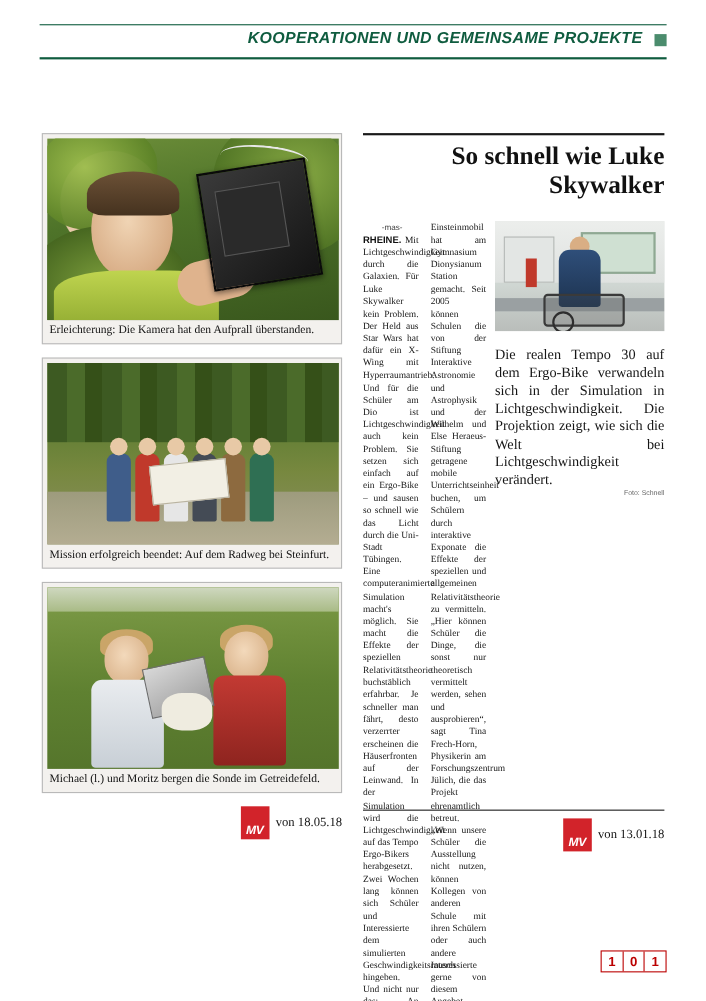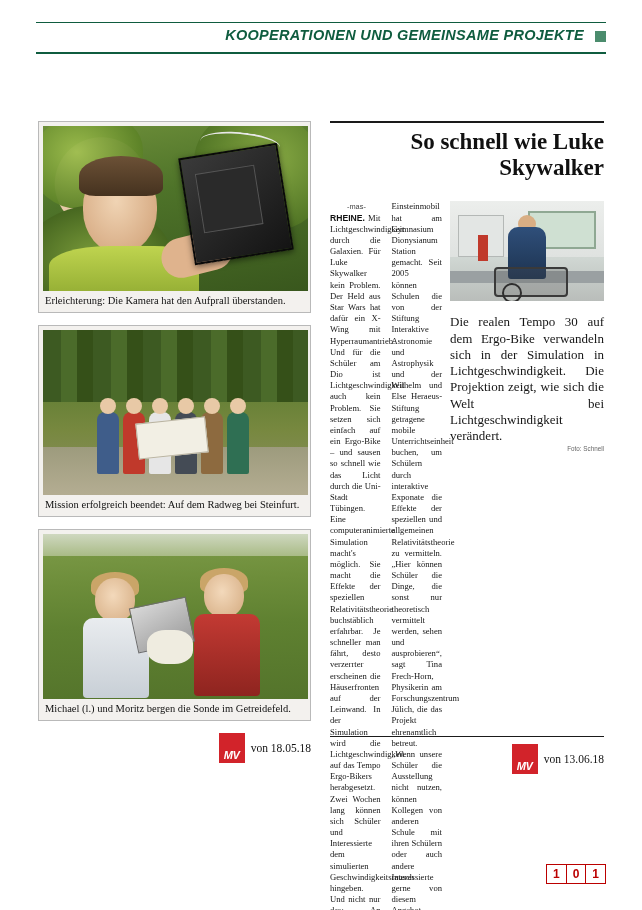--- a/index.html
+++ b/index.html
@@ -421,20 +421,20 @@
     <div class="col-2">
       <p><span class="kicker">-mas-</span> <span class="dateline">RHEINE.</span> <span>Mit Lichtgeschwindigkeit durch die Galaxien. Für Luke Skywalker kein Problem. Der Held aus Star Wars hat dafür ein X-Wing mit Hyperraumantrieb. Und für die Schüler am Dio ist Lichtgeschwindigkeit auch kein Problem. Sie setzen sich einfach auf ein Ergo-Bike – und sausen so schnell wie das Licht durch die Uni-Stadt Tübingen. Eine computeranimierte Simulation macht's möglich. Sie macht die Effekte der speziellen Relativitätstheorie buchstäblich erfahrbar. Je schneller man fährt, desto verzerrter erscheinen die Häuserfronten auf der Leinwand. In der Simulation wird die Lichtgeschwindigkeit auf das Tempo Ergo-Bikers herabgesetzt. Zwei Wochen lang können sich Schüler und Interessierte dem simulierten Geschwindigkeitsrausch hingeben. Und nicht nur das: An verschiedenen Computerstationen dreht sich alles um schwarze Löcher, um scheinbar absurde Dinge wie „sichtbare Rückseiten“ und um andere Effekte der Lichtablenkung. Das Einsteinmobil hat am Gymnasium Dionysianum Station gemacht. Seit 2005</span></p>
       <p><span>können Schulen die von der Stiftung Interaktive Astronomie und Astrophysik und der Wilhelm und Else Heraeus-Stiftung getragene mobile Unterrichtseinheit buchen, um Schülern durch interaktive Exponate die Effekte der speziellen und allgemeinen Relativitätstheorie zu vermitteln. „Hier können Schüler die Dinge, die sonst nur theoretisch vermittelt werden, sehen und ausprobieren“, sagt Tina Frech-Horn, Physikerin am Forschungszentrum Jülich, die das Projekt ehrenamtlich betreut. „Wenn unsere Schüler die Ausstellung nicht nutzen, können Kollegen von anderen Schule mit ihren Schülern oder auch andere Interessierte gerne von diesem Angebot Gebrauch machen. Eine vorherige Anmeldung unter meiner Mobilnummer 0175 3255341 ist vorher nötig“, sagt Physiklehrer Markus Heeke, der das Projekt am Dio initiiert hat.</span></p>
     </div>
   </div>
 </div>
 
 <div class="art-rule-bottom"></div>
 <div class="art-source-row">
   <span class="mv-badge">MV</span>
-  <span class="source-date">von 13.06.18</span>
+  <span class="source-date">von 13.01.18</span>
 </div>
 
 <div class="footer">
   <span class="pg">1</span>
   <span class="pg sep">0</span>
   <span class="pg">1</span>
 </div>
 
 </body></html>

